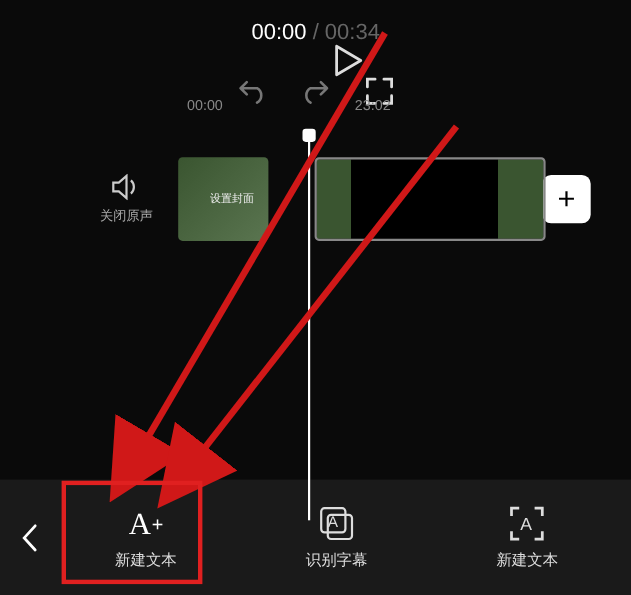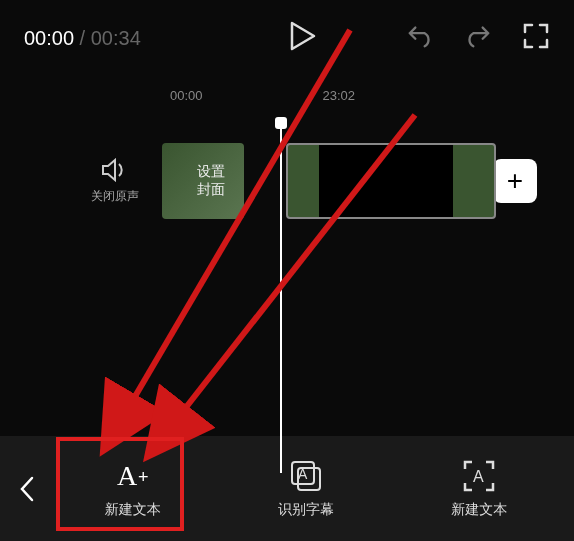--- a/index.html
+++ b/index.html
@@ -11,24 +11,25 @@
       width: 574px;
       height: 541px;
       background: #0a0a0a;
       font-family: -apple-system, sans-serif;
       color: #fff;
       overflow: hidden;
       position: relative;
     }
     .top-bar {
       display: flex;
-      align-items: flex-end;
+      align-items: center;
       justify-content: space-between;
-      padding: 18px 24px;
+      padding: 18px 12px;
       height: 68px;
+      flex-direction: column;
     }
     .time-display {
       font-size: 20px;
     }
     .time-current { color: #fff; }
     .time-sep { color: #666; }
     .time-total { color: #666; }
     .play-btn {
       margin-left: 60px;
     }
@@ -96,22 +97,22 @@
       font-family: Liberation Mono, monospace;
     }
     .cover-clip {
       width: 82px;
       height: 76px;
       background: linear-gradient(135deg, #3a5530, #5a7550);
       border-radius: 4px;
       display: flex;
       align-items: center;
       justify-content: center;
-      flex-direction: column;
-      font-size: 14px;
+      flex-direction: row;
+      font-size: 10px;
       color: #eee;
       position: relative;
       padding-left: 16px;
     }
     .main-clip {
       margin-left: 30px;
       width: 210px;
       height: 76px;
       background: linear-gradient(to right, #3a5530 0%, #3a5530 15%, #000 15%, #000 80%, #3a5530 80%);
       border: 2px solid #888;

